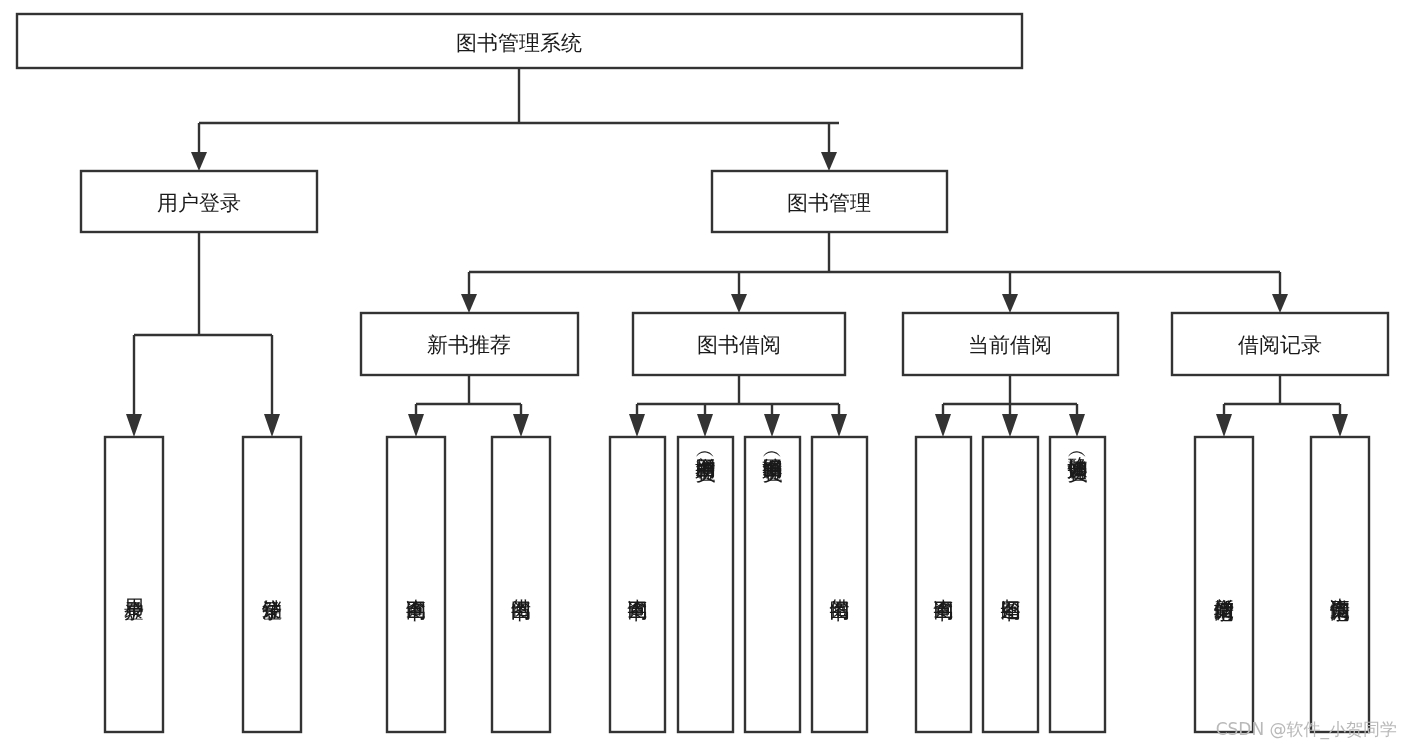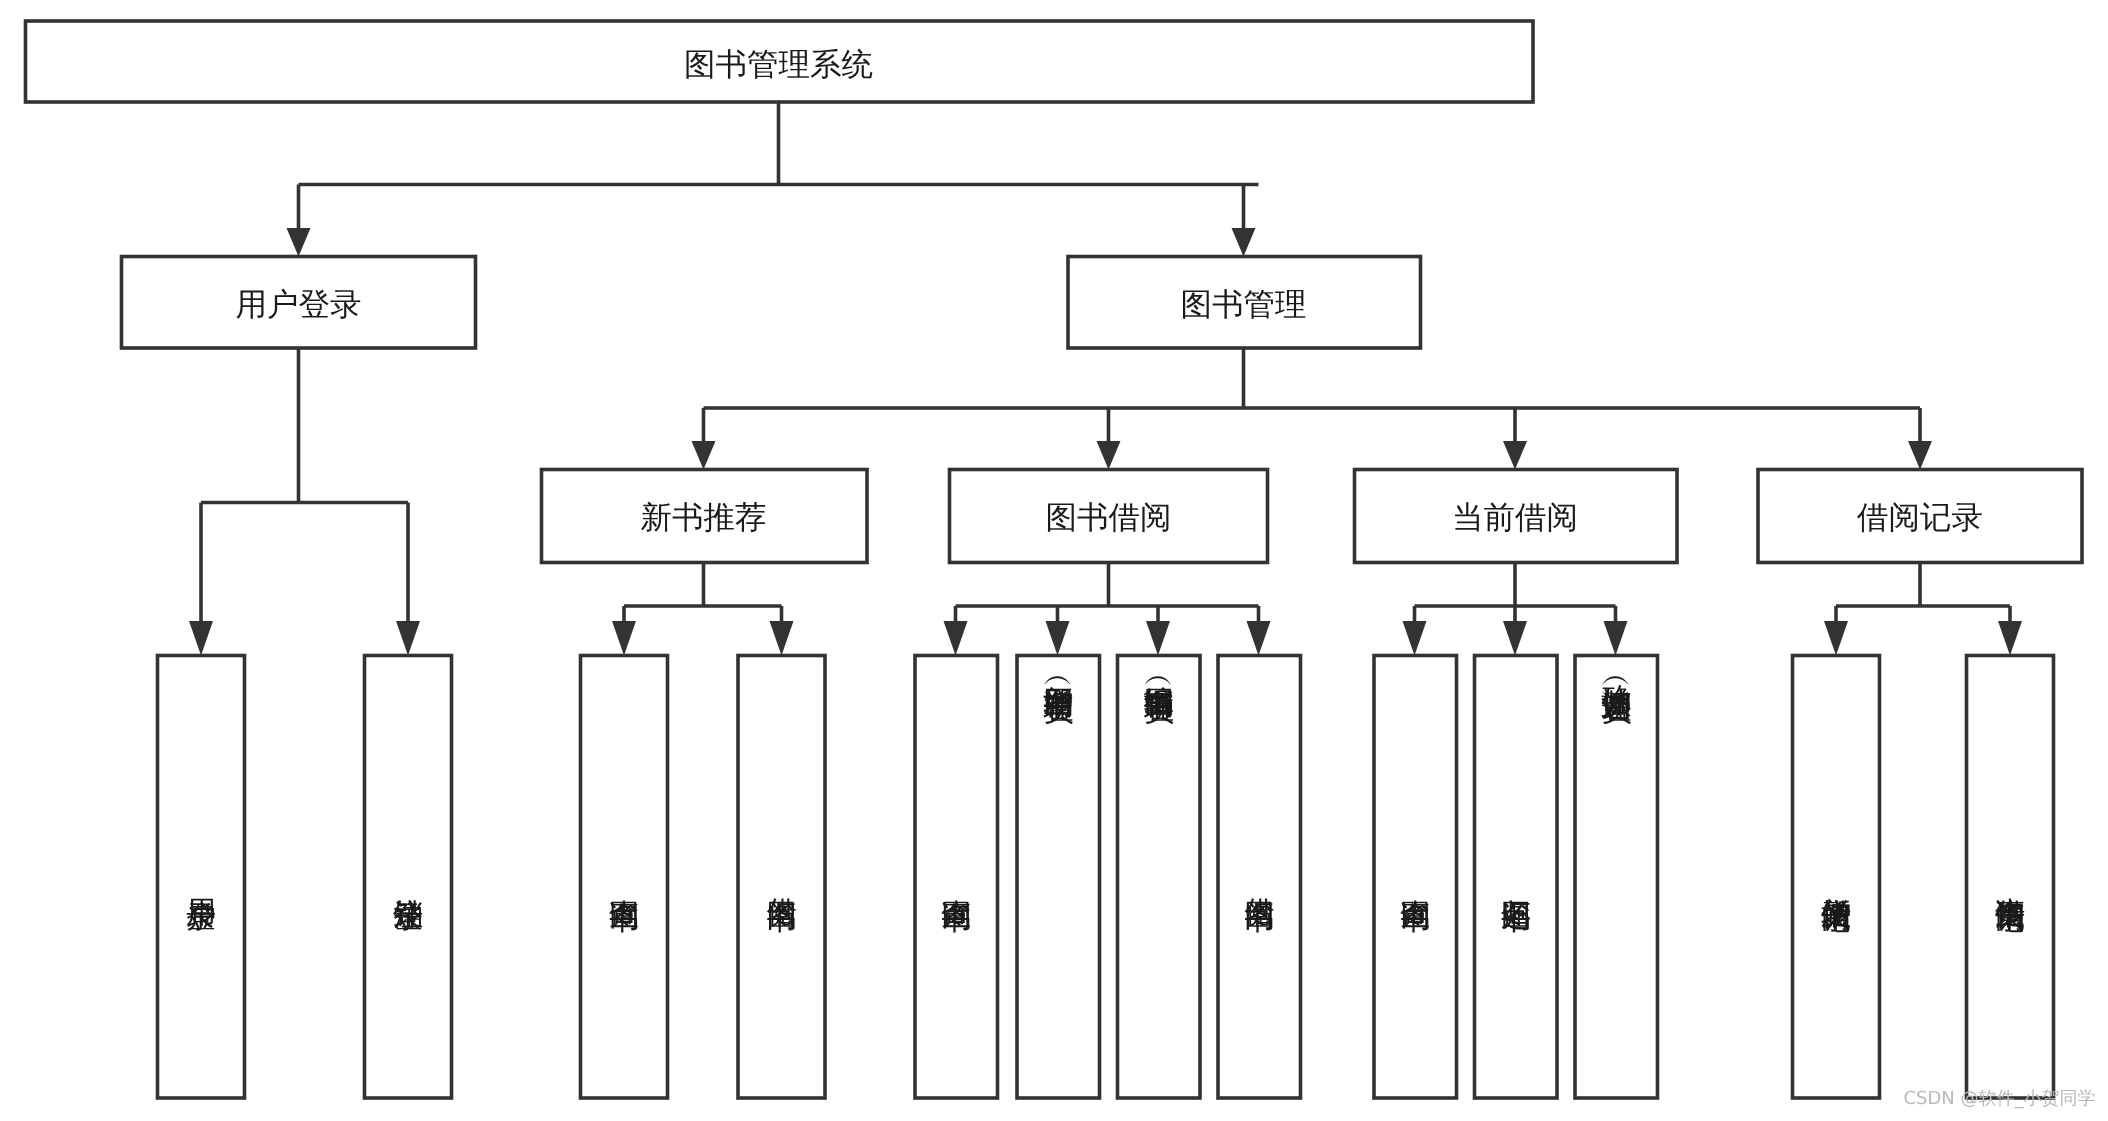--- a/index.html
+++ b/index.html
@@ -65,21 +65,21 @@
     writing-mode: vertical-rl;
     text-orientation: upright;
     white-space: nowrap;
     letter-spacing: 1px;
   }
   .watermark {
     position: absolute;
     right: 8px;
     bottom: 6px;
     font-family: "DejaVu Sans", "Liberation Sans", sans-serif;
-    font-size: 12px;
+    font-size: 17px;
     color: #b9b9b9;
     white-space: nowrap;
     user-select: none;
   }
 </style>
 </head>
 <body>
 
 <div id="diagram-root">
 

